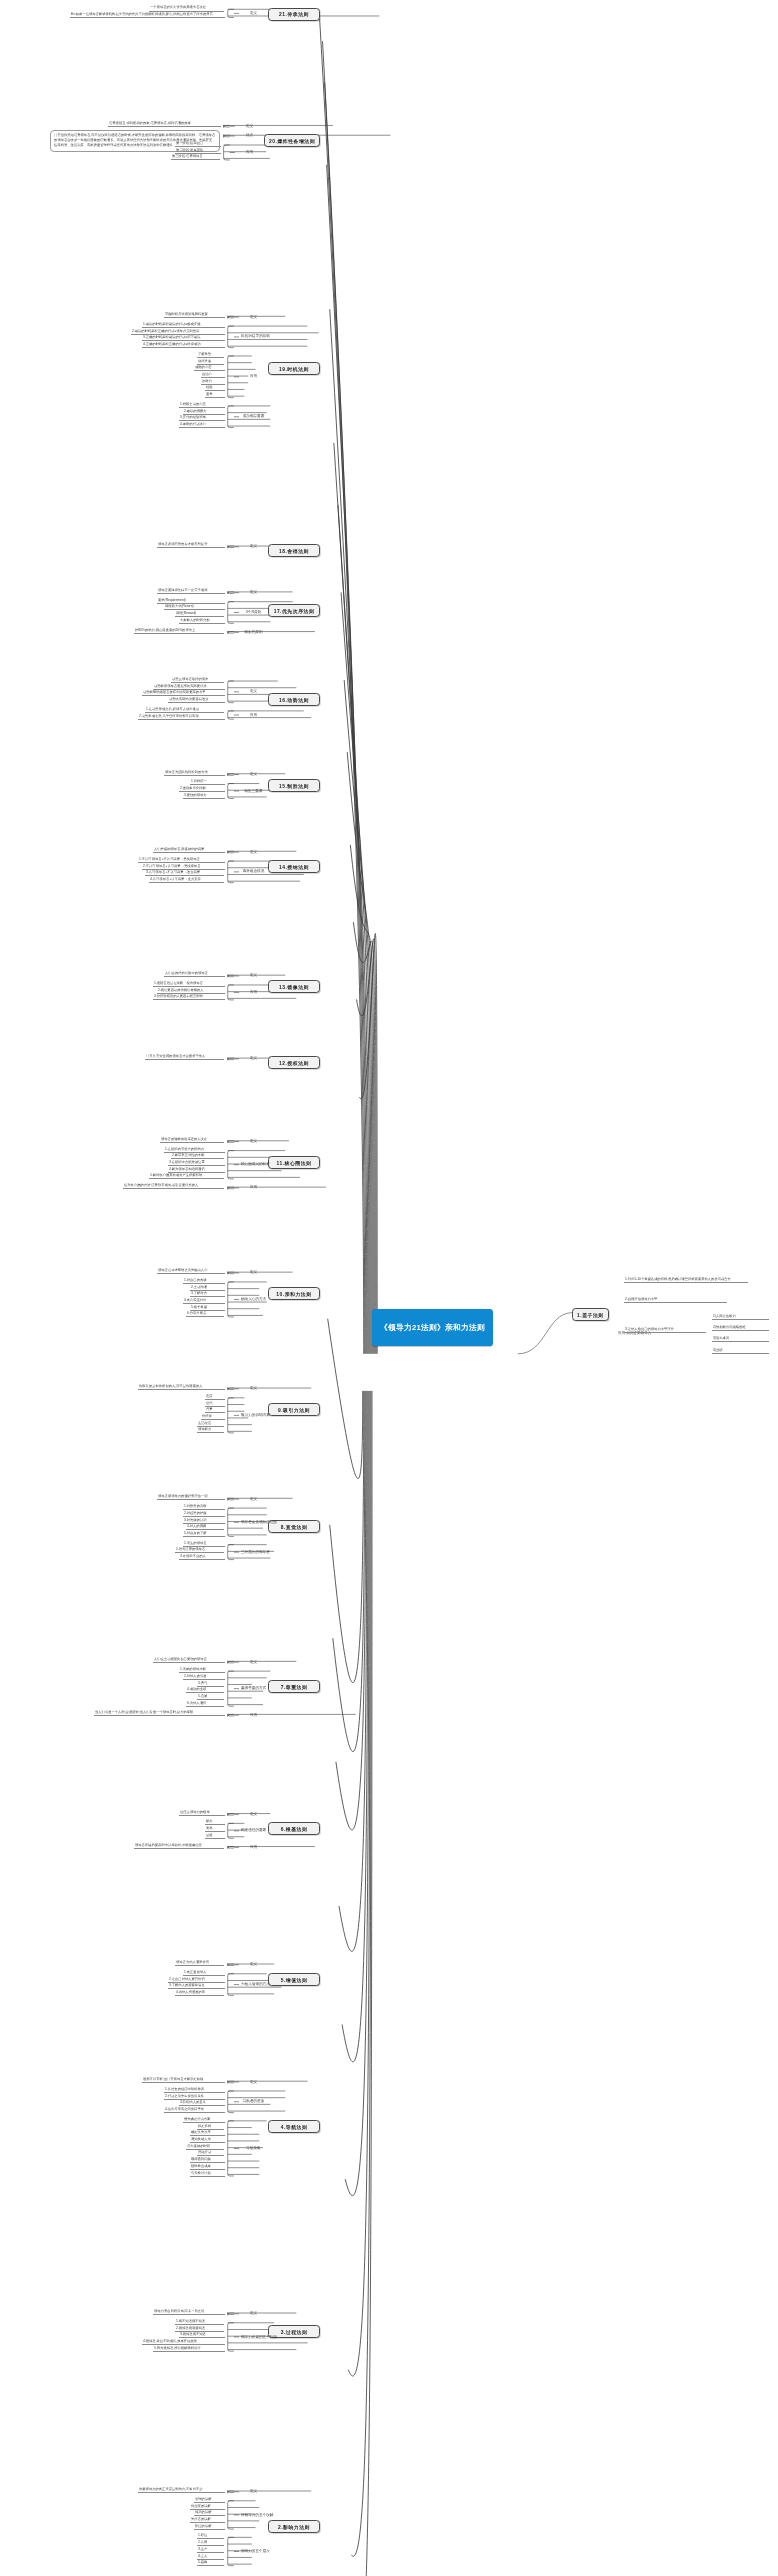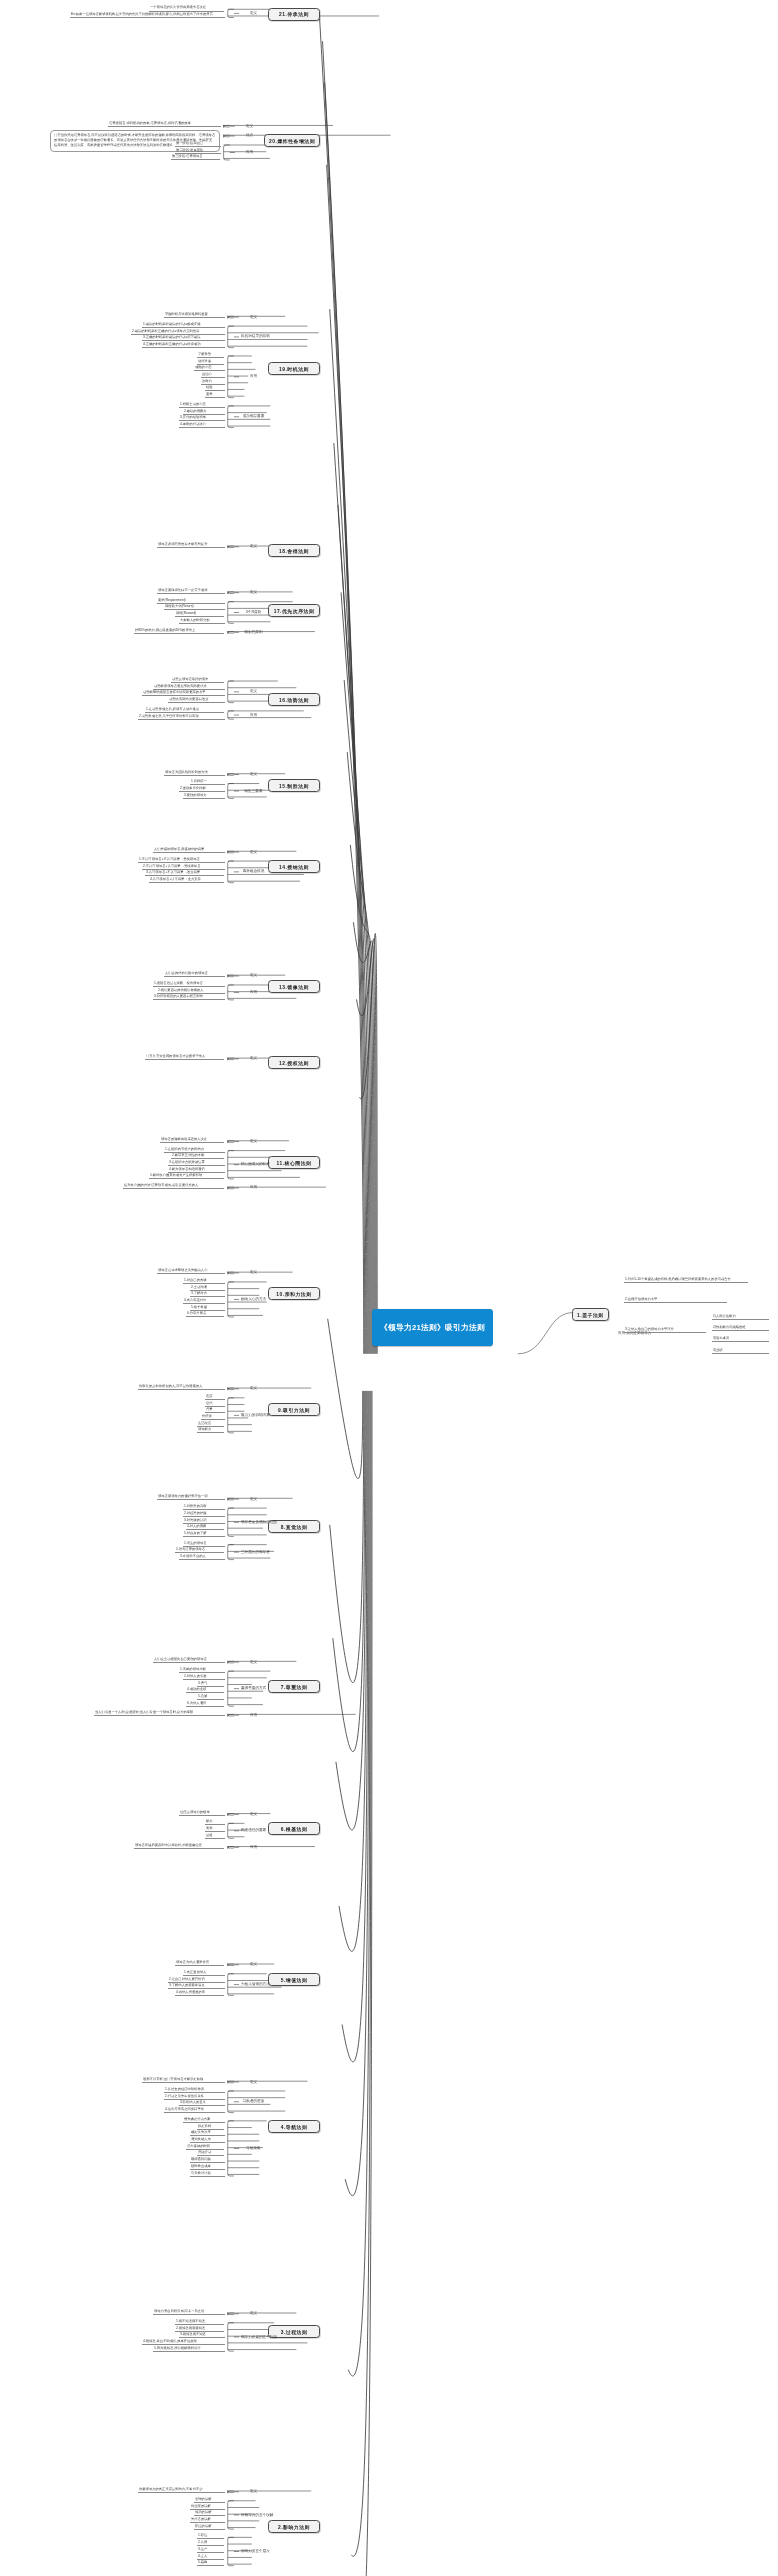--- a/index.html
+++ b/index.html
@@ -335,21 +335,21 @@
       <path d="M 464,4953 H 454 M 454,4925.5 L 446,4925.5 Q 442,4925.5 442,4929.5 L 442,4976.5 Q 442,4980.5 446,4980.5 L 454,4980.5"></path>
       <path d="M 516,4953 H 516"></path>
       <path d="M 488.8,4925.5 H 442"></path>
       <path d="M 488.8,4938.5 H 442"></path>
       <path d="M 488.8,4951.5 H 442"></path>
       <path d="M 488.8,4964.5 H 442"></path>
       <path d="M 488.8,4977.5 H 442"></path>
     </svg>
 
   <div class="root" style="left:372px; top:1309px; width:121px; height:37px; display:flex; align-items:center; justify-content:center;">
-    <span>《领导力21法则》吸引力法则</span>
+    <span>《领导力21法则》亲和力法则</span>
   </div>
 
   <div class="law" style="left:572px; top:1308px;">
     <span>1.盖子法则</span>
   </div>
   <div class="l2" style="left:618px; top:1331px;">
     <span>应用:如何提高领导力</span>
   </div>
   <div class="leaf" style="left:624px; top:1277px; width:124px;">
     <span>1.列出5-10个希望达成的目标,然后确认哪些目标需要其他人的参与或合作</span>

